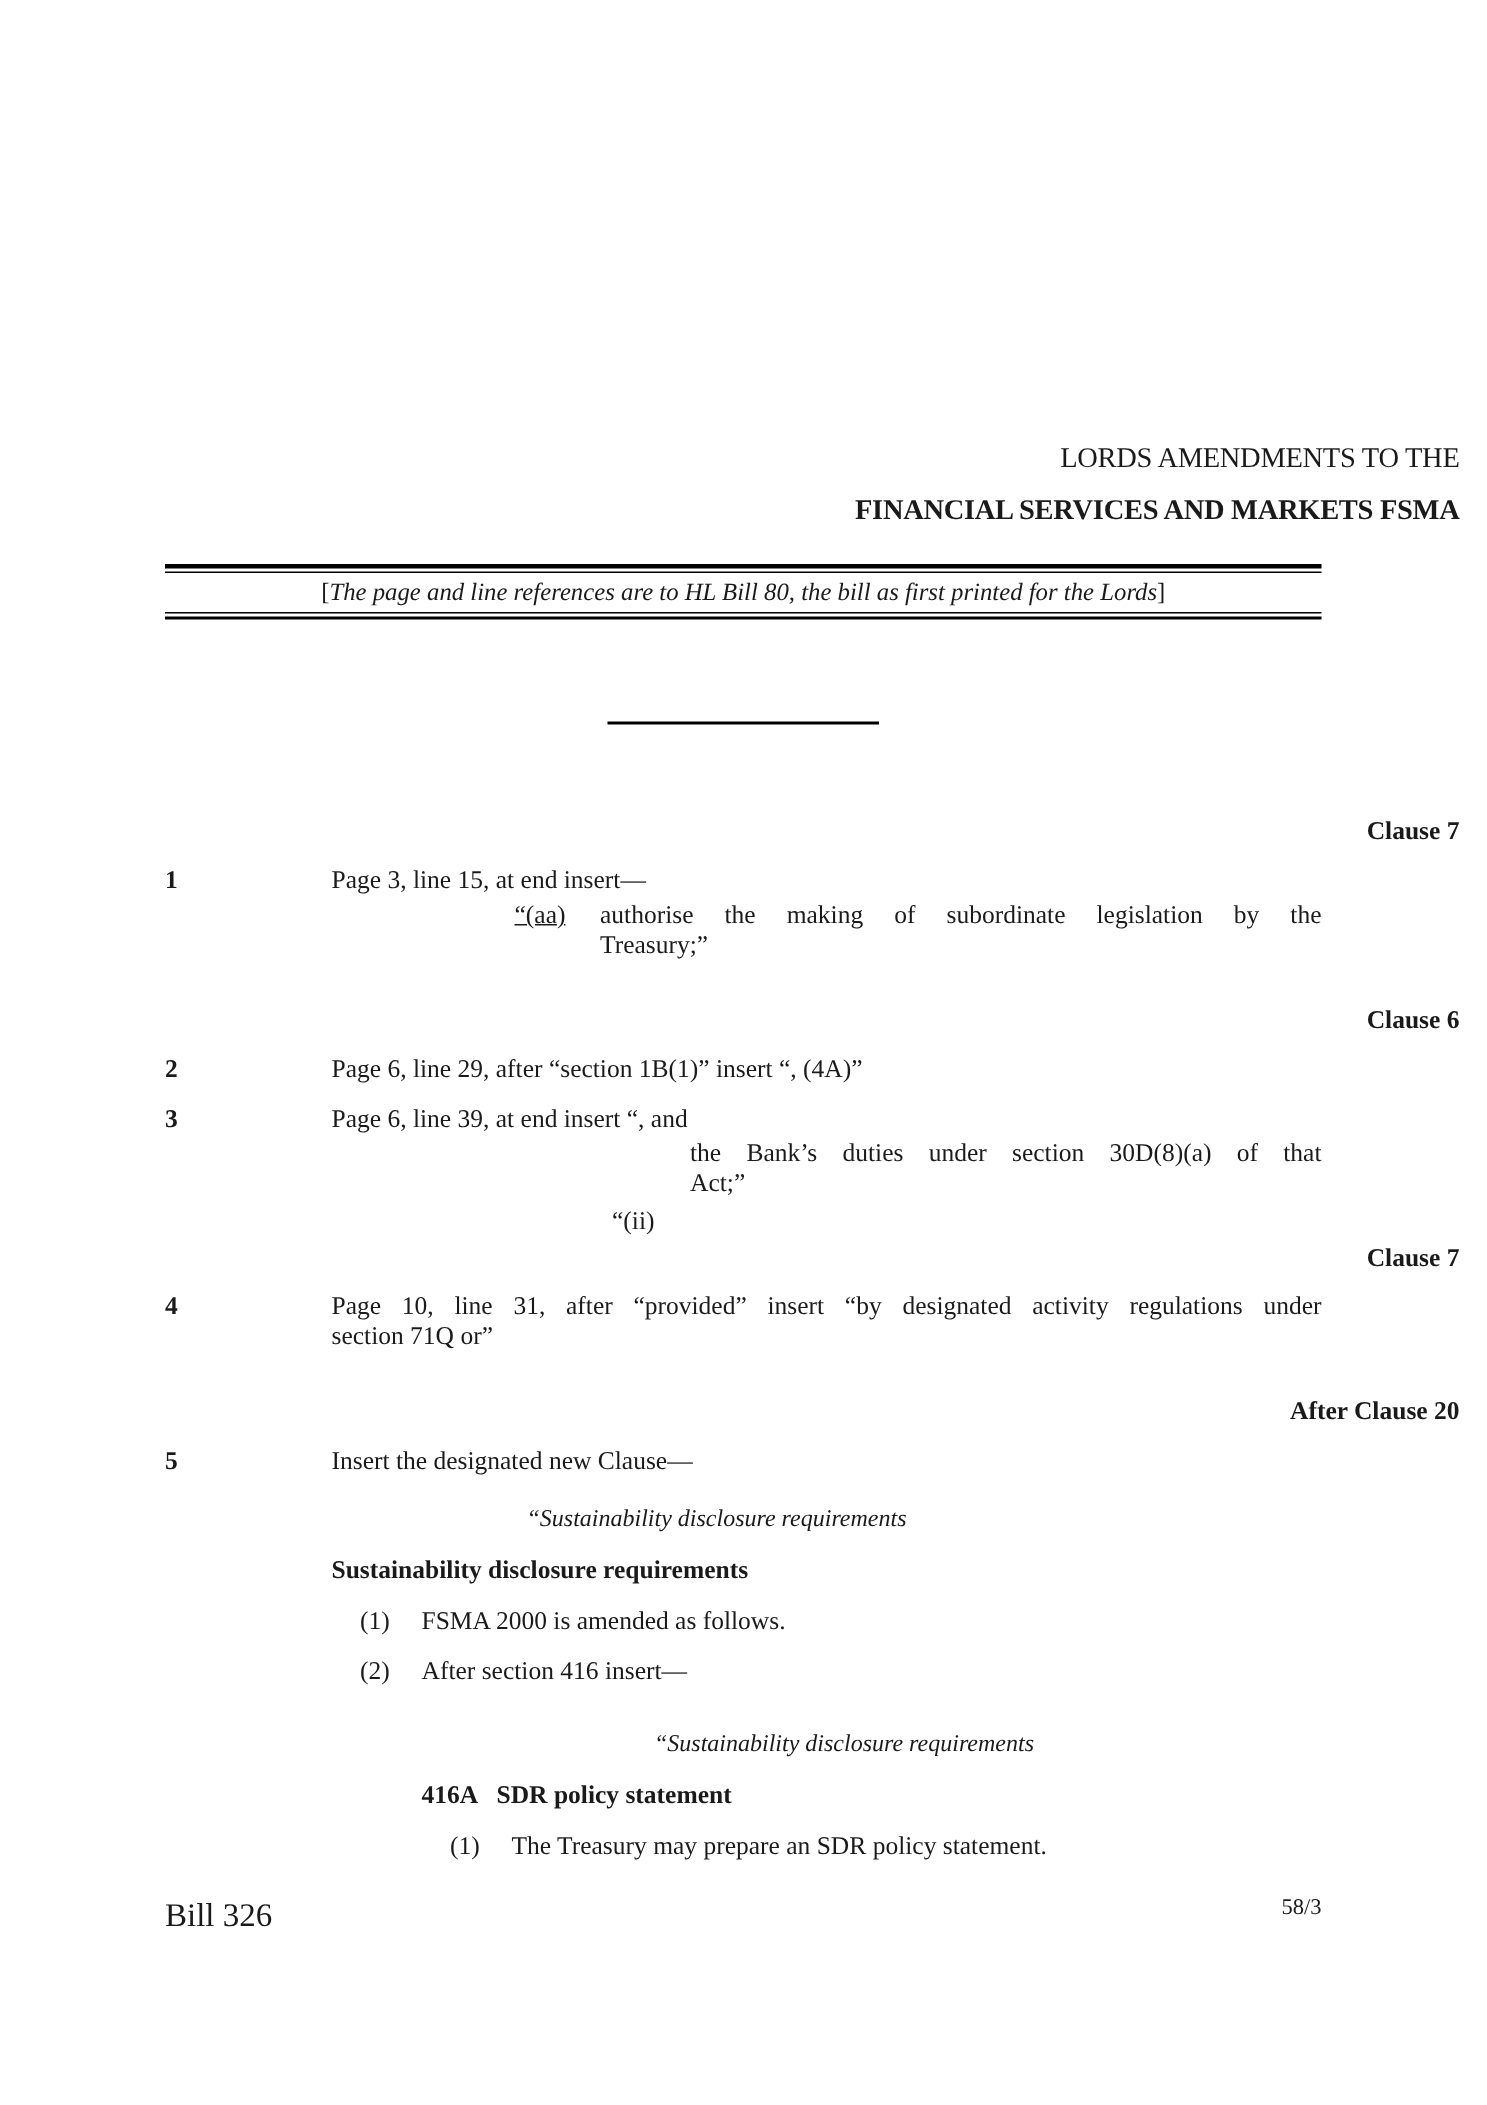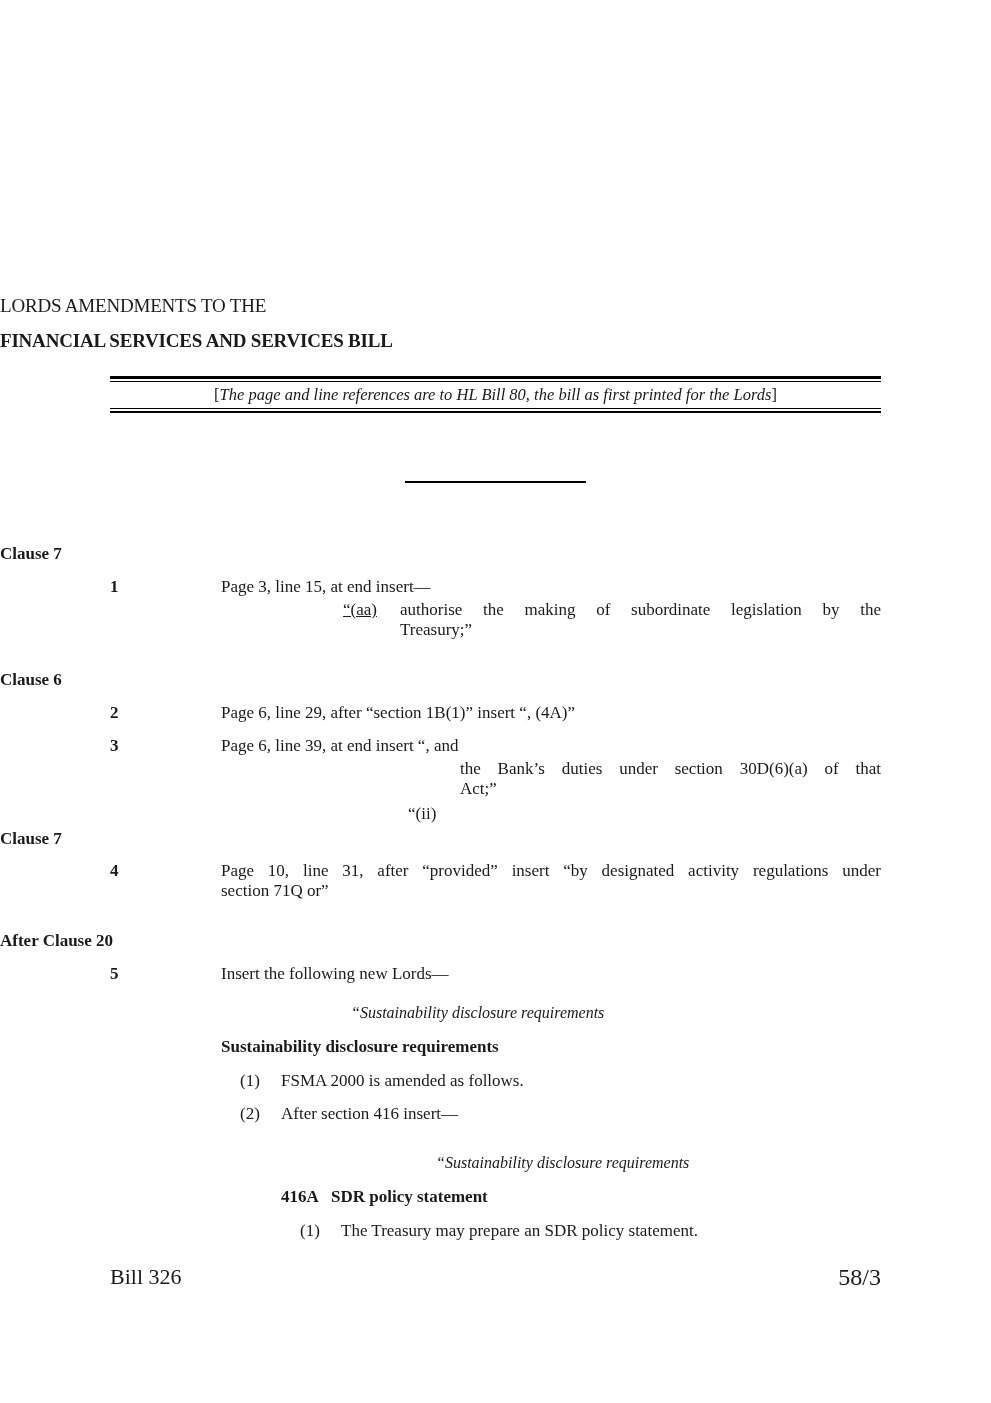--- a/index.html
+++ b/index.html
@@ -2,39 +2,39 @@
 <html><head>
 <meta charset="utf-8">
 <style>
   html, body { margin: 0; padding: 0; background: #ffffff; }
   body {
     width: 991px; height: 1403px; position: relative; overflow: hidden;
     font-family: "Liberation Serif", "DejaVu Serif", serif;
     color: #1a1a1a; font-size: 17px;
   }
   .abs { position: absolute; white-space: nowrap; }
-  .center { left: 0; width: 973px; text-align: left; }
+  .center { left: 0; width: 973px; text-align: right; }
   .title1 { top: 295px; font-size: 19px; letter-spacing: -0.2px; }
   .title2 { top: 330px; font-size: 19px; font-weight: bold; letter-spacing: -0.2px; }
   .rule { position: absolute; left: 110px; width: 771px; background: #000; }
   .note { top: 385px; left: 110px; width: 771px; text-align: center; font-size: 16.5px; }
   .note i { }
   .shortrule { position: absolute; left: 405px; width: 181px; top: 481px; height: 1.5px; background: #000; }
   .heading { font-weight: bold; font-size: 17px; }
   .num { left: 110px; font-weight: bold; font-size: 17px; }
   .body-text { left: 221px; font-size: 17px; }
   .just { text-align: justify; text-align-last: justify; }
   .italic { font-style: italic; }
   .bold { font-weight: bold; }
 </style>
 </head>
 <body>
 
 <div class="abs center title1">LORDS AMENDMENTS TO THE</div>
-<div class="abs center title2">FINANCIAL SERVICES AND SERVICES BILL</div>
+<div class="abs center title2">FINANCIAL SERVICES AND MARKETS FSMA</div>
 
 <div class="rule" style="top:376px;height:2.5px;"></div>
 <div class="rule" style="top:380.5px;height:1px;"></div>
 
 <div class="abs note"><span>[</span><i>The page and line references are to HL Bill 80, the bill as first printed for the Lords</i><span>]</span></div>
 
 <div class="rule" style="top:408px;height:1px;"></div>
 <div class="rule" style="top:410.5px;height:2.5px;"></div>
 
 <div class="shortrule"></div>
@@ -46,40 +46,40 @@
 <div class="abs just" style="top:600px;left:400px;width:481px;">authorise the making of subordinate legislation by the</div>
 <div class="abs" style="top:620px;left:400px;">Treasury;”</div>
 
 <div class="abs center heading" style="top:670px;">Clause 6</div>
 <div class="abs num" style="top:703px;">2</div>
 <div class="abs body-text" style="top:703px;">Page 6, line 29, after “section 1B(1)” insert “, (4A)”</div>
 
 <div class="abs num" style="top:736px;">3</div>
 <div class="abs body-text" style="top:736px;">Page 6, line 39, at end insert “, and</div>
 <div class="abs" style="top:759px;left:408px;margin-top:45px;">“(ii)</div>
-<div class="abs just" style="top:759px;left:460px;width:421px;">the Bank’s duties under section 30D(6)(a) of that</div>
+<div class="abs just" style="top:759px;left:460px;width:421px;">the Bank’s duties under section 30D(8)(a) of that</div>
 <div class="abs" style="top:779px;left:460px;">Act;”</div>
 
 <div class="abs center heading" style="top:829px;">Clause 7</div>
 <div class="abs num" style="top:861px;">4</div>
 <div class="abs body-text just" style="top:861px;width:660px;">Page 10, line 31, after “provided” insert “by designated activity regulations under</div>
 <div class="abs body-text" style="top:881px;">section 71Q or”</div>
 
 <div class="abs center heading" style="top:931px;">After Clause 20</div>
 <div class="abs num" style="top:964px;">5</div>
-<div class="abs body-text" style="top:964px;">Insert the following new Lords—</div>
+<div class="abs body-text" style="top:964px;">Insert the designated new Clause—</div>
 
 <div class="abs italic" style="top:1004px;left:351px;font-size:16px;">“Sustainability disclosure requirements</div>
 <div class="abs bold" style="top:1037px;left:221px;">Sustainability disclosure requirements</div>
 
 <div class="abs" style="top:1071px;left:240px;">(1)</div>
 <div class="abs" style="top:1071px;left:281px;">FSMA 2000 is amended as follows.</div>
 <div class="abs" style="top:1104px;left:240px;">(2)</div>
 <div class="abs" style="top:1104px;left:281px;">After section 416 insert—</div>
 
 <div class="abs italic" style="top:1154px;left:436px;font-size:16px;">“Sustainability disclosure requirements</div>
 <div class="abs bold" style="top:1187px;left:281px;">416A</div>
 <div class="abs bold" style="top:1187px;left:331px;">SDR policy statement</div>
 <div class="abs" style="top:1221px;left:300px;">(1)</div>
 <div class="abs" style="top:1221px;left:341px;">The Treasury may prepare an SDR policy statement.</div>
 
 <div class="abs" style="top:1264px;left:110px;font-size:22px;">Bill 326</div>
-<div class="abs" style="top:1264px;right:110px;font-size:24px;">58/3</div>
+<div class="abs" style="top:1264px;right:110px;font-size:15px;">58/3</div>
 
 </body></html>

